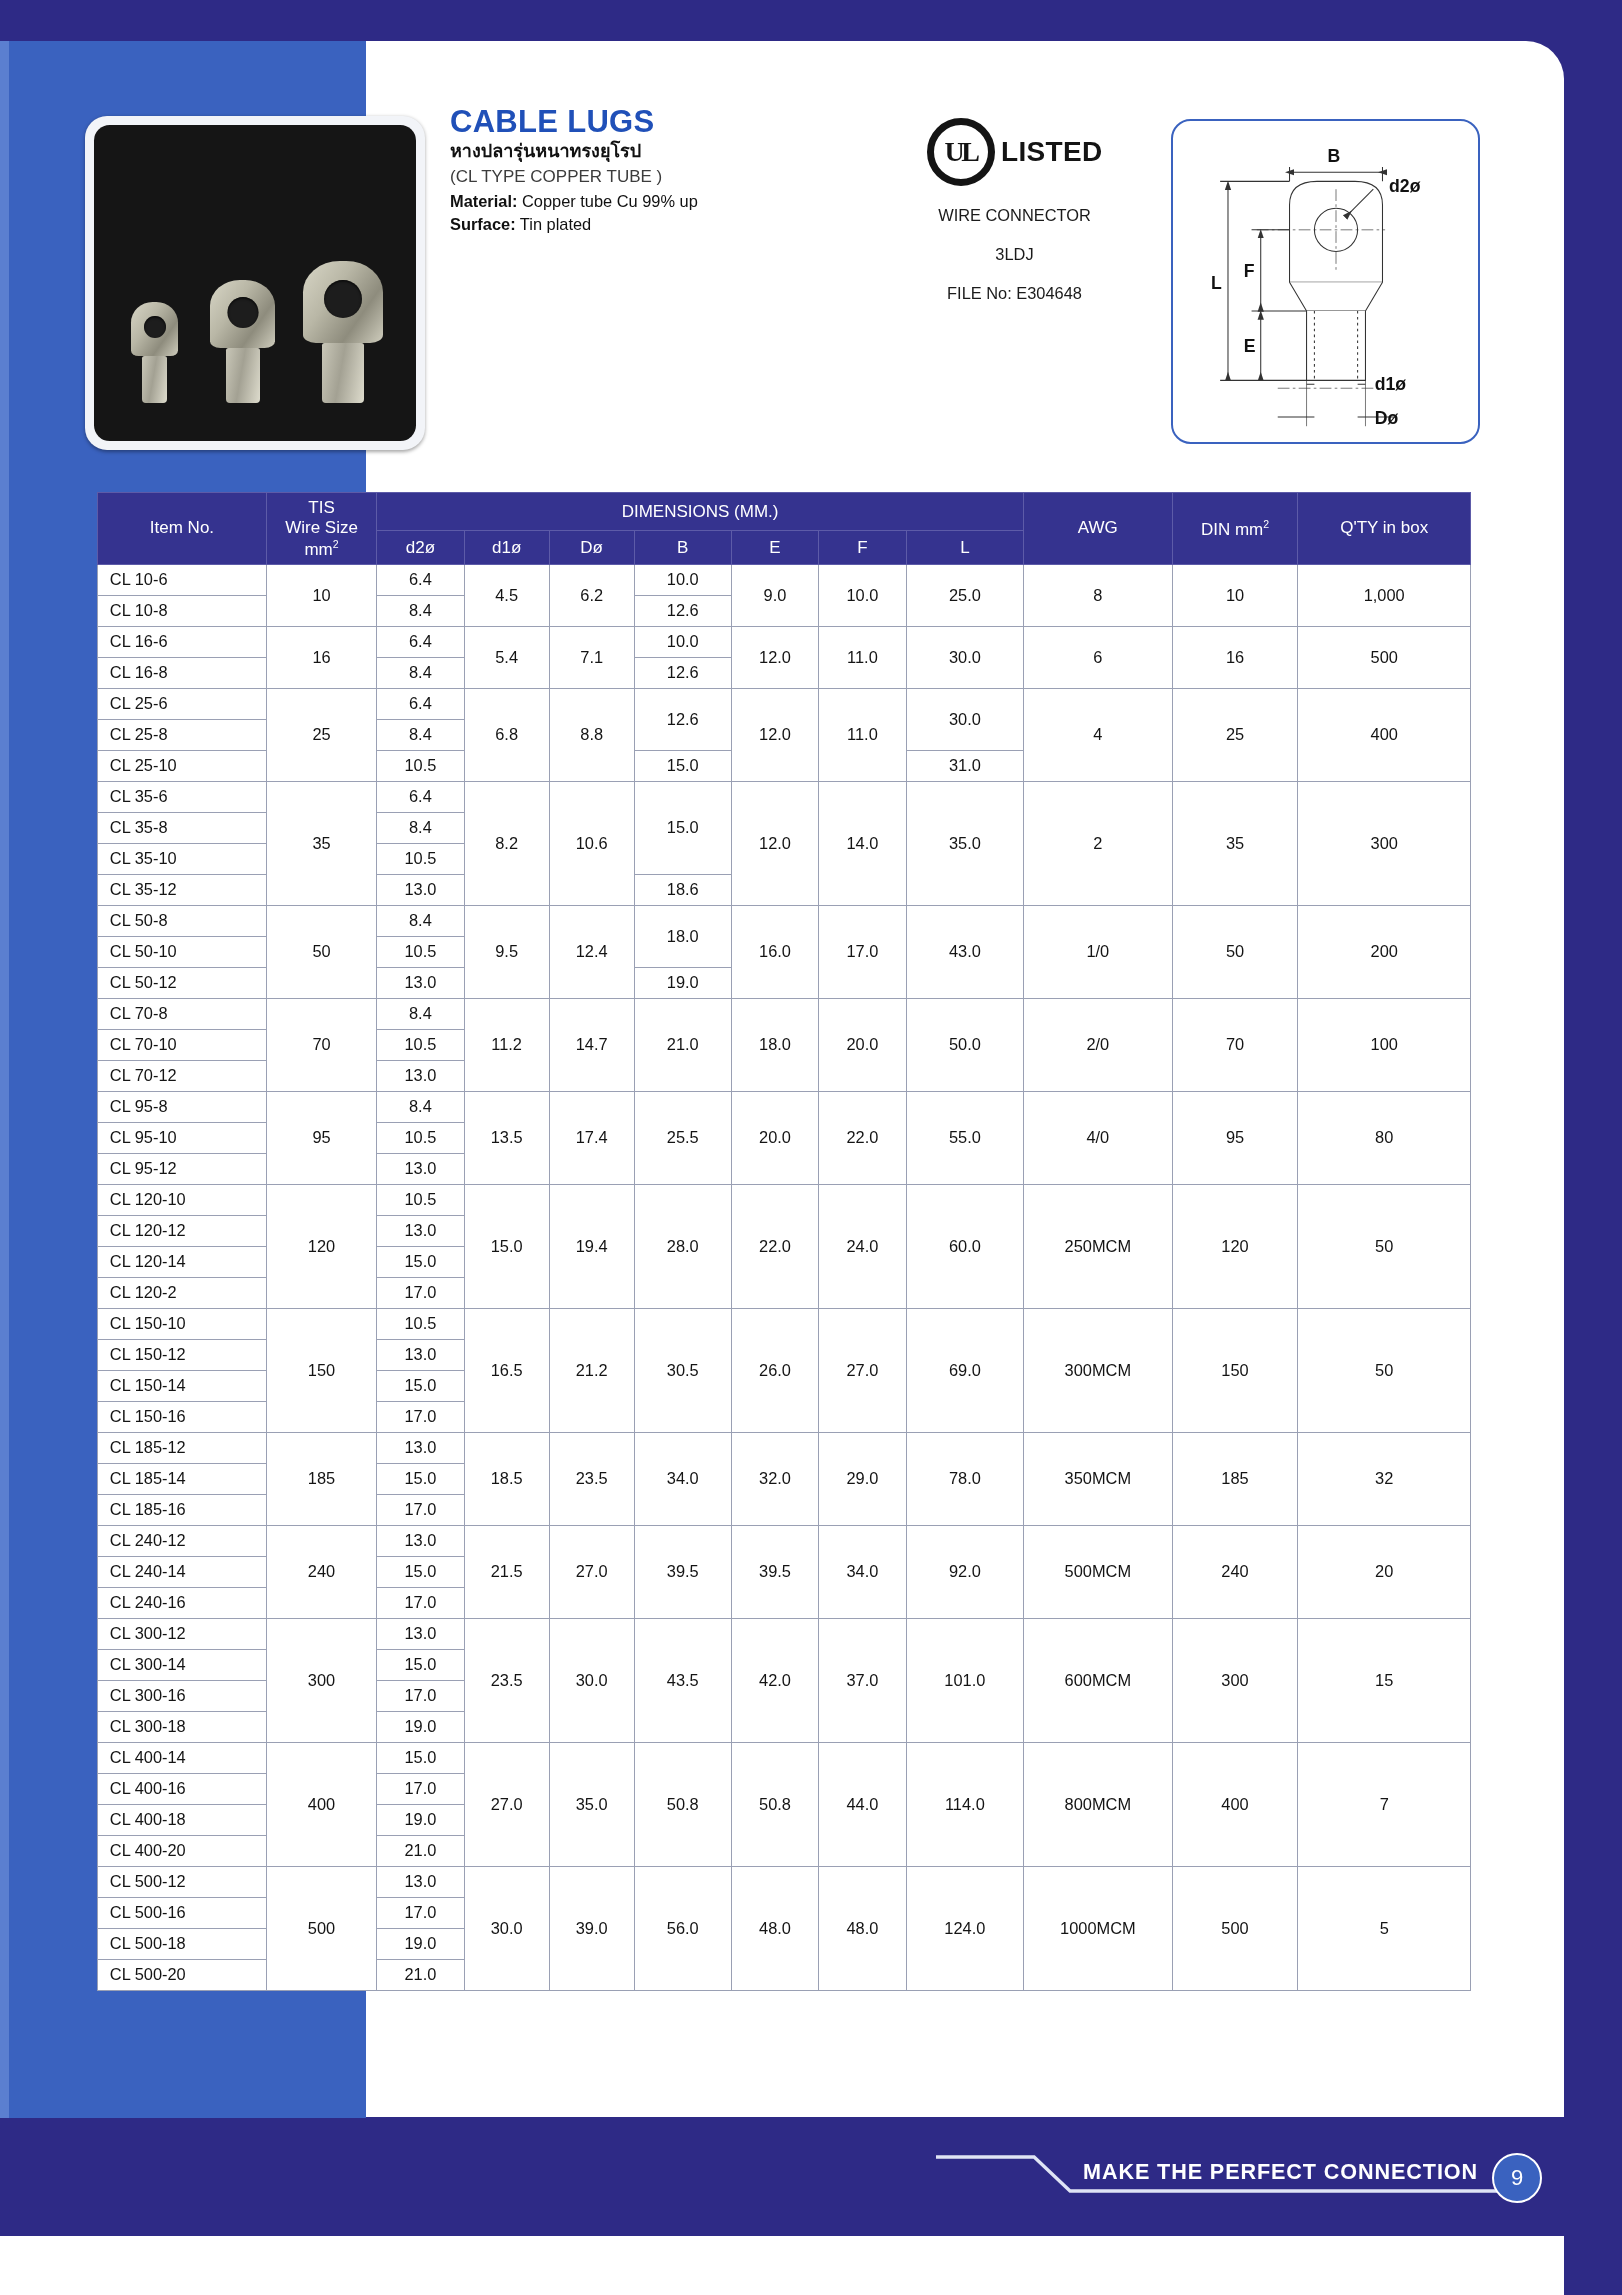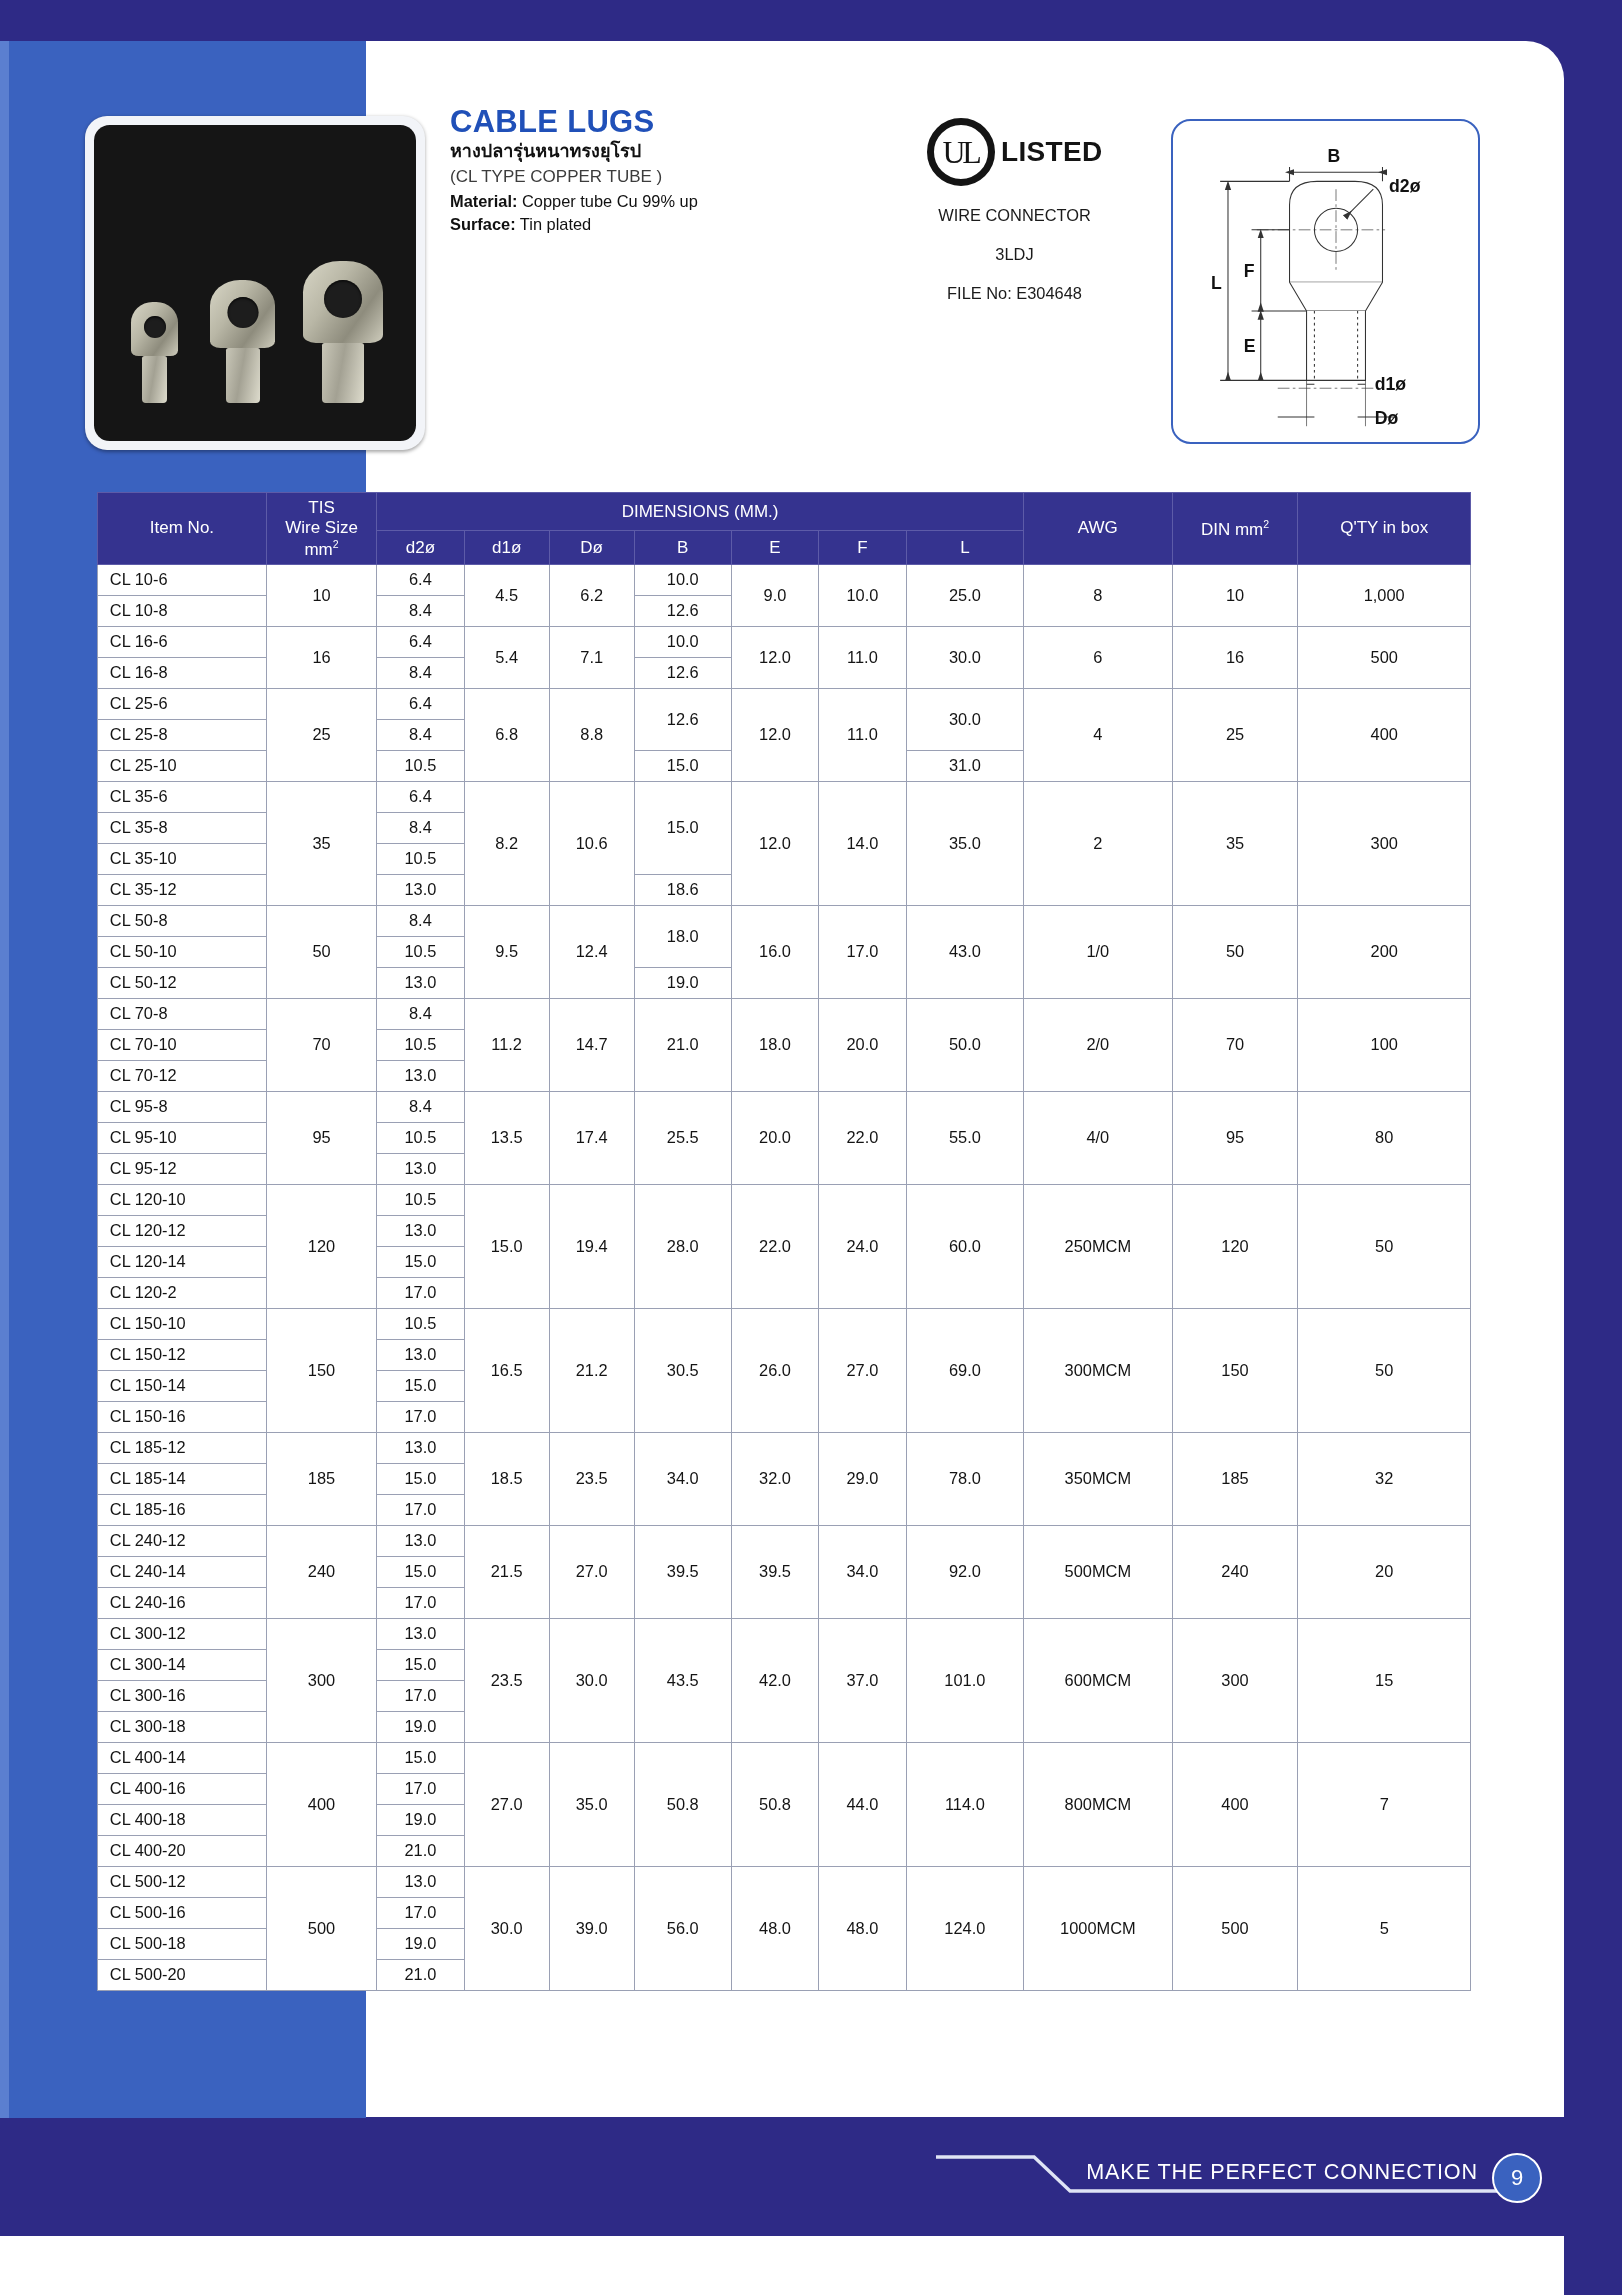--- a/index.html
+++ b/index.html
@@ -50,21 +50,21 @@
   .footer-swoosh{
     position:absolute;
     left:936px; top:2153px; width:569px; height:59px;
     pointer-events:none;
   }
   .footer-tagline{
     position:absolute;
     right:144px; top:2159px;
     color:#ffffff;
     font-size:21.6px;
-    font-weight:normal;
+    font-weight:bold;
     letter-spacing:0.9px;
     white-space:nowrap;
   }
   .page-num-circle{
     position:absolute;
     right:80px; top:2153px;
     width:50px; height:50px;
     border-radius:50%;
     border:2px solid #ffffff;
     background:#3a62bf;
@@ -142,21 +142,21 @@
   
   .ul-block{ position:absolute; left:877px; top:118px; width:275px; text-align:center; }
   .ul-row{ display:flex; align-items:center; justify-content:center; gap:6.5px; }
   .ul-mark{
     width:68px; height:68px; border-radius:50%;
     border:7.2px solid #141414;
     position:relative;
     display:flex; align-items:center; justify-content:center;
   }
   .ul-mark span{
-    font-size:32px; font-weight:normal; color:#141414;
+    font-size:28px; font-weight:bold; color:#141414;
     letter-spacing:-3.3px; line-height:1;
     font-family:"Liberation Serif", serif;
   }
   .ul-listed{ font-size:28px; font-weight:bold; color:#141414; letter-spacing:0.3px; }
   .ul-sub{ font-size:16.4px; color:#1b1b1b; margin-top:19px; line-height:1.22; }
 
   
   .drawing-box{
     position:absolute;
     left:1171px; top:119px;

